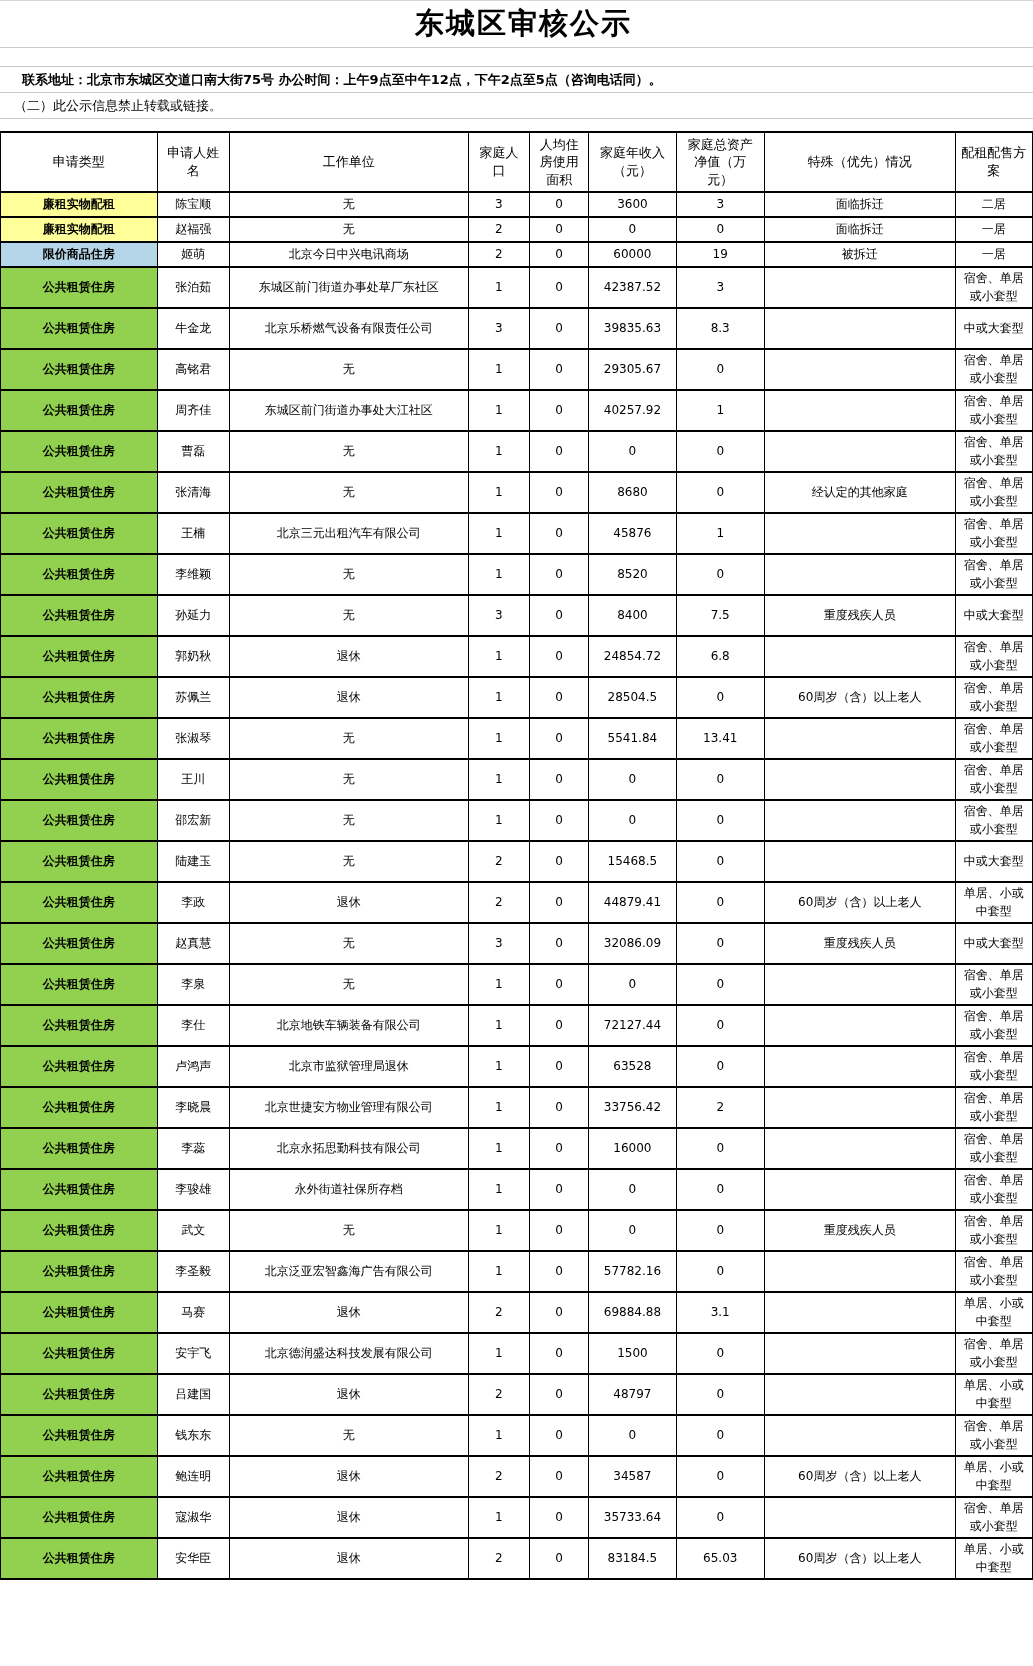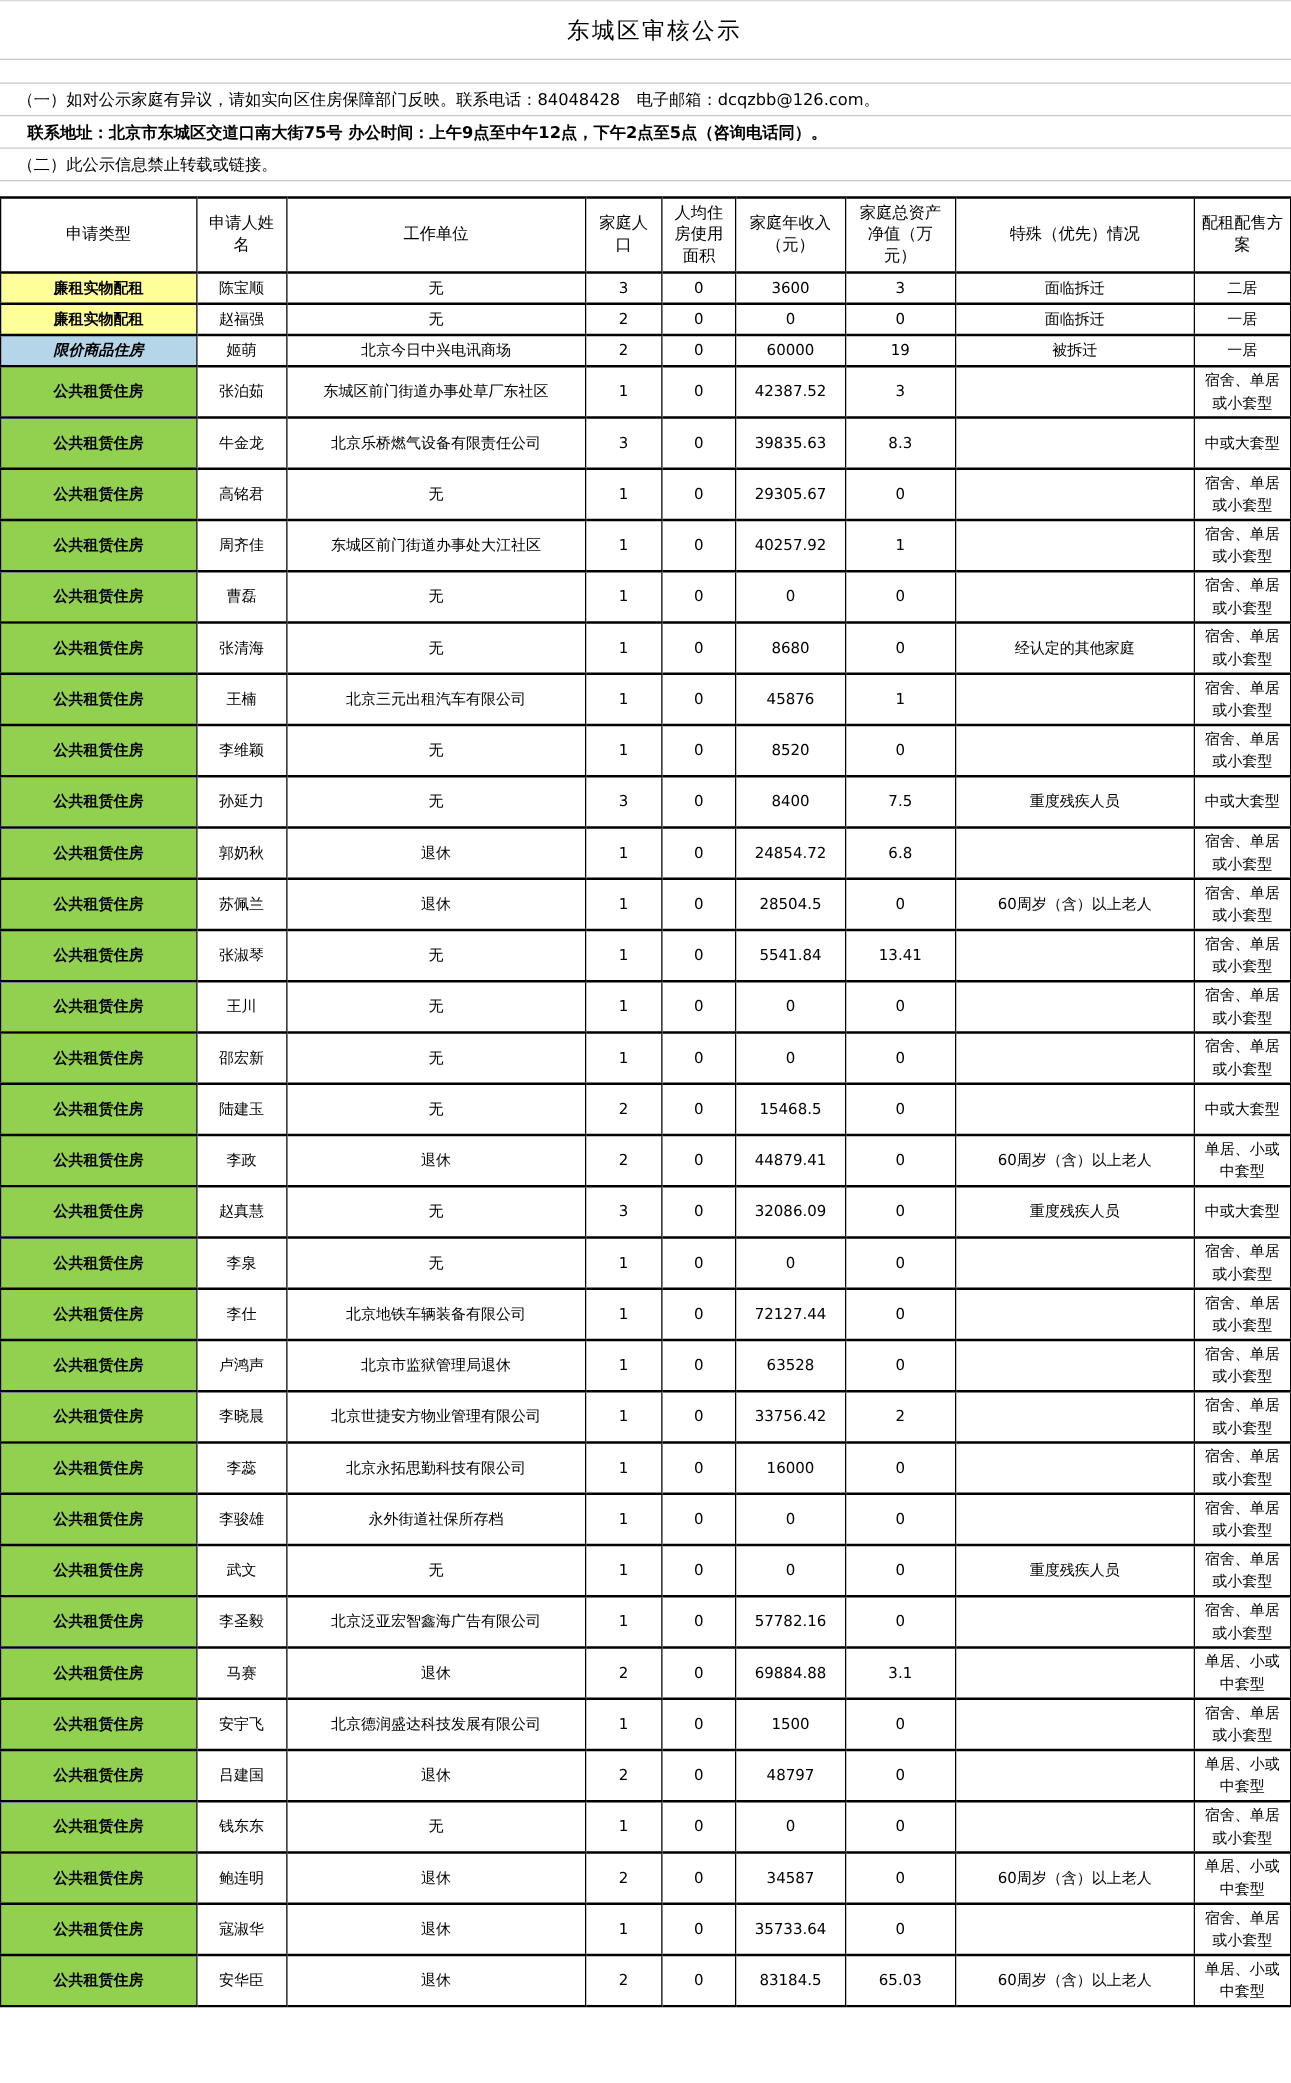--- a/index.html
+++ b/index.html
@@ -11,22 +11,22 @@
   }
   .page {
     width: 1033px;
     background: #ffffff;
   }
   .title-row {
     height: 46px;
     display: flex;
     align-items: center;
     justify-content: center;
-    font-size: 18px;
-    font-weight: normal;
+    font-size: 29px;
+    font-weight: bold;
     border-top: 1px solid #d9d9d9;
     border-bottom: 1px solid #c9c9c9;
     letter-spacing: 2px;
     padding-left: 14px;
   }
   .spacer-row {
     height: 18px;
     border-bottom: 1px solid #c9c9c9;
   }
   .info-row {
@@ -72,21 +72,20 @@
   tr.small td { height: 21px; }
   tr.tall td  { height: 37px; }
   td.type-cell { font-weight: bold; }
 </style>
 </head>
 <body>
 
 <div class="page">
   <div class="title-row">东城区审核公示</div>
   <div class="spacer-row"></div>
-  <div class="info-row">（一）如对公示家庭有异议，请如实向区住房保障部门反映。联系电话：84048428　电子邮箱：dcqzbb@126.com。</div>
   <div class="info-row indent">联系地址：北京市东城区交道口南大街75号 办公时间：上午9点至中午12点，下午2点至5点（咨询电话同）。</div>
   <div class="info-row">（二）此公示信息禁止转载或链接。</div>
   <div class="gap-row"></div>
 
   <table>
     <colgroup>
       <col style="width:156px">
       <col style="width:72px">
       <col style="width:238px">
       <col style="width:61px">
@@ -126,21 +125,21 @@
           <td>赵福强</td>
           <td>无</td>
           <td>2</td>
           <td>0</td>
           <td>0</td>
           <td>0</td>
           <td>面临拆迁</td>
           <td>一居</td>
         </tr>
         <tr class="small">
-          <td class="type-cell" style="background-color: rgb(181, 214, 232); font-style: italic;">限价商品住房</td>
+          <td class="type-cell" style="background-color: rgb(181, 214, 232);">限价商品住房</td>
           <td>姬萌</td>
           <td>北京今日中兴电讯商场</td>
           <td>2</td>
           <td>0</td>
           <td>60000</td>
           <td>19</td>
           <td>被拆迁</td>
           <td>一居</td>
         </tr>
         <tr class="tall">

